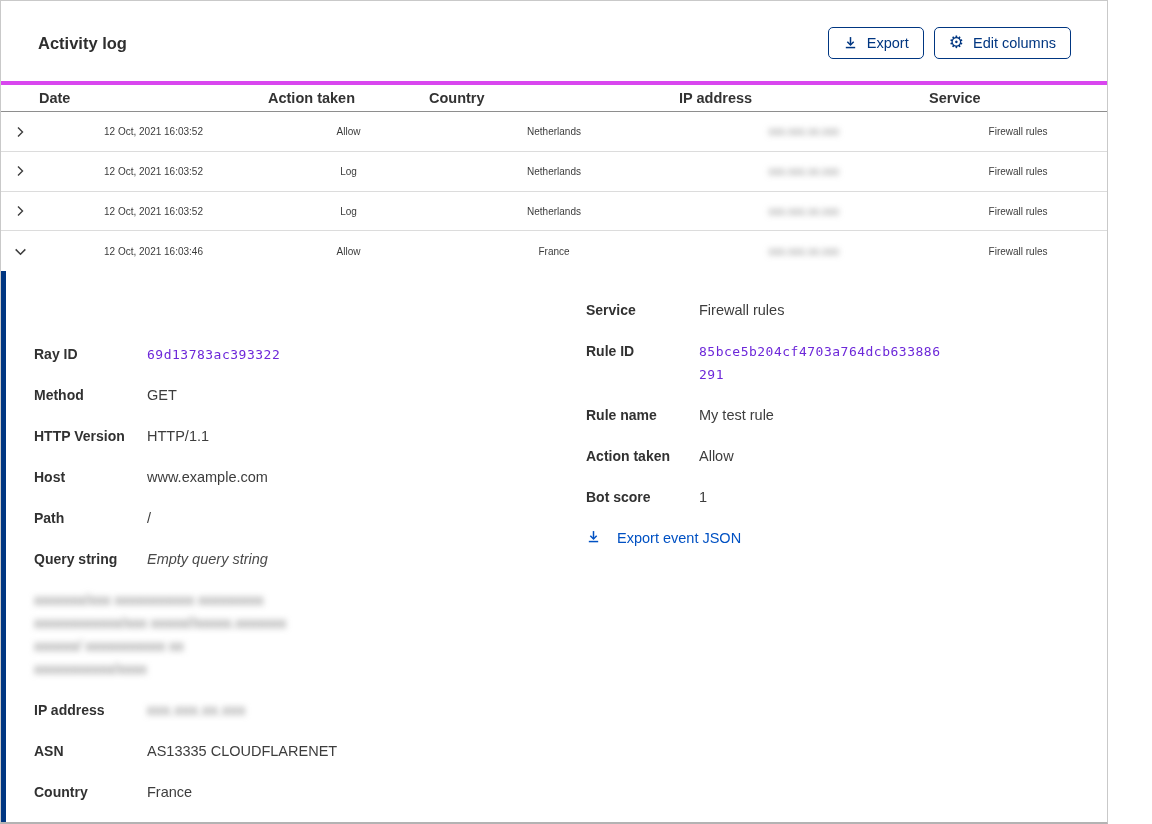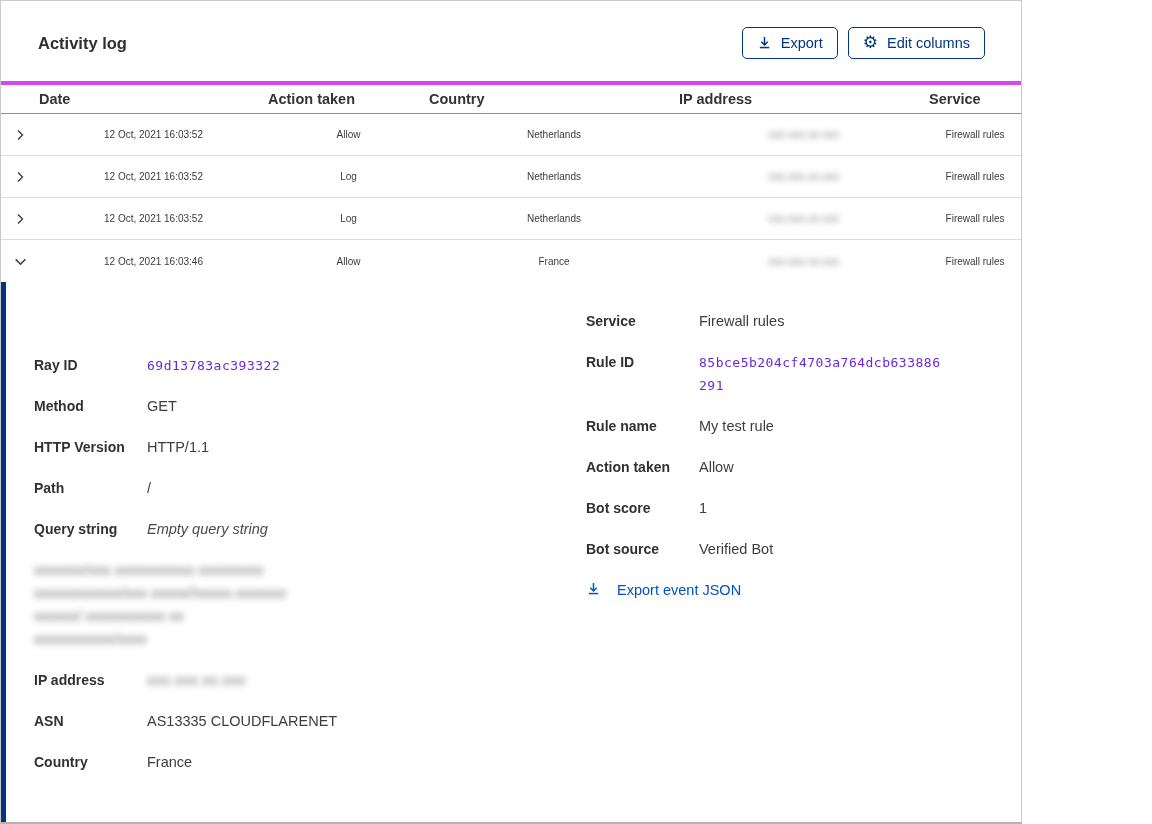--- a/index.html
+++ b/index.html
@@ -1,18 +1,18 @@
 <!DOCTYPE html>
 <html><head>
 <meta charset="utf-8">
 <style>
   * { margin:0; padding:0; box-sizing:border-box; }
   html,body { width:1152px; height:824px; background:#fff; }
   body { font-family:"Liberation Sans","DejaVu Sans",sans-serif; color:#313131; font-size:14px; }
-  .frame { width:1022px; height:824px; border:1px solid #c9c9c9; border-bottom:2px solid #b3b3b3; overflow:hidden; background:#fff; display:flex; flex-direction:column; }
+  .frame { width:1108px; height:824px; border:1px solid #c9c9c9; border-bottom:2px solid #b3b3b3; overflow:hidden; background:#fff; display:flex; flex-direction:column; }
 
   
   .topbar { display:flex; justify-content:space-between; align-items:center; padding:26px 36px 22px 37px; }
   .page-title { font-size:16.5px; font-weight:700; color:#2e2e2e; }
   .actions { display:flex; gap:10px;padding-left:16px; }
   .btn { display:inline-flex; align-items:center; gap:9px; padding:6px 14px 7px 14px; background:#fff; border:1px solid #003681; border-radius:5px; color:#003681; font-size:14.5px; cursor:pointer; font-family:inherit; }
   .btn svg { display:block; }
 
   
   .grid-cols { display:grid; grid-template-columns:38px 229px 161px 250px 250px 1fr; align-items:center; }
@@ -133,20 +133,24 @@
       </div>
       <div class="frow">
         <span class="flabel">Method</span>
         <span class="fvalue">GET</span>
       </div>
       <div class="frow">
         <span class="flabel">HTTP Version</span>
         <span class="fvalue">HTTP/1.1</span>
       </div>
       <div class="frow">
+        <span class="flabel">Host</span>
+        <span class="fvalue">www.example.com</span>
+      </div>
+      <div class="frow">
         <span class="flabel">Path</span>
         <span class="fvalue">/</span>
       </div>
       <div class="frow">
         <span class="flabel">Query string</span>
         <span class="fvalue italic">Empty query string</span>
       </div>
       <div class="frow">
         <span class="fvalue ua-lines">
           <div>xxxxxxx/xxx xxxxxxxxxxx xxxxxxxxx</div>
@@ -182,24 +186,20 @@
         <span class="flabel">Rule name</span>
         <span class="fvalue">My test rule</span>
       </div>
       <div class="frow">
         <span class="flabel">Action taken</span>
         <span class="fvalue">Allow</span>
       </div>
       <div class="frow">
         <span class="flabel">Bot score</span>
         <span class="fvalue">1</span>
-      </div>
-      <div class="frow">
-        <span class="flabel">Bot source</span>
-        <span class="fvalue">Verified Bot</span>
       </div>
       <div class="export-link">
         <span class="link-ic">
           <svg width="15" height="15" viewBox="0 0 16 16" fill="none" stroke="currentColor" stroke-width="1.6">
             <path d="M8 2.2v8"></path>
               <path d="M4.6 7.2 8 10.6 11.4 7.2"></path>
               <path d="M3 13.4h10"></path>
           </svg>
         </span>
         <span>Export event JSON</span>

